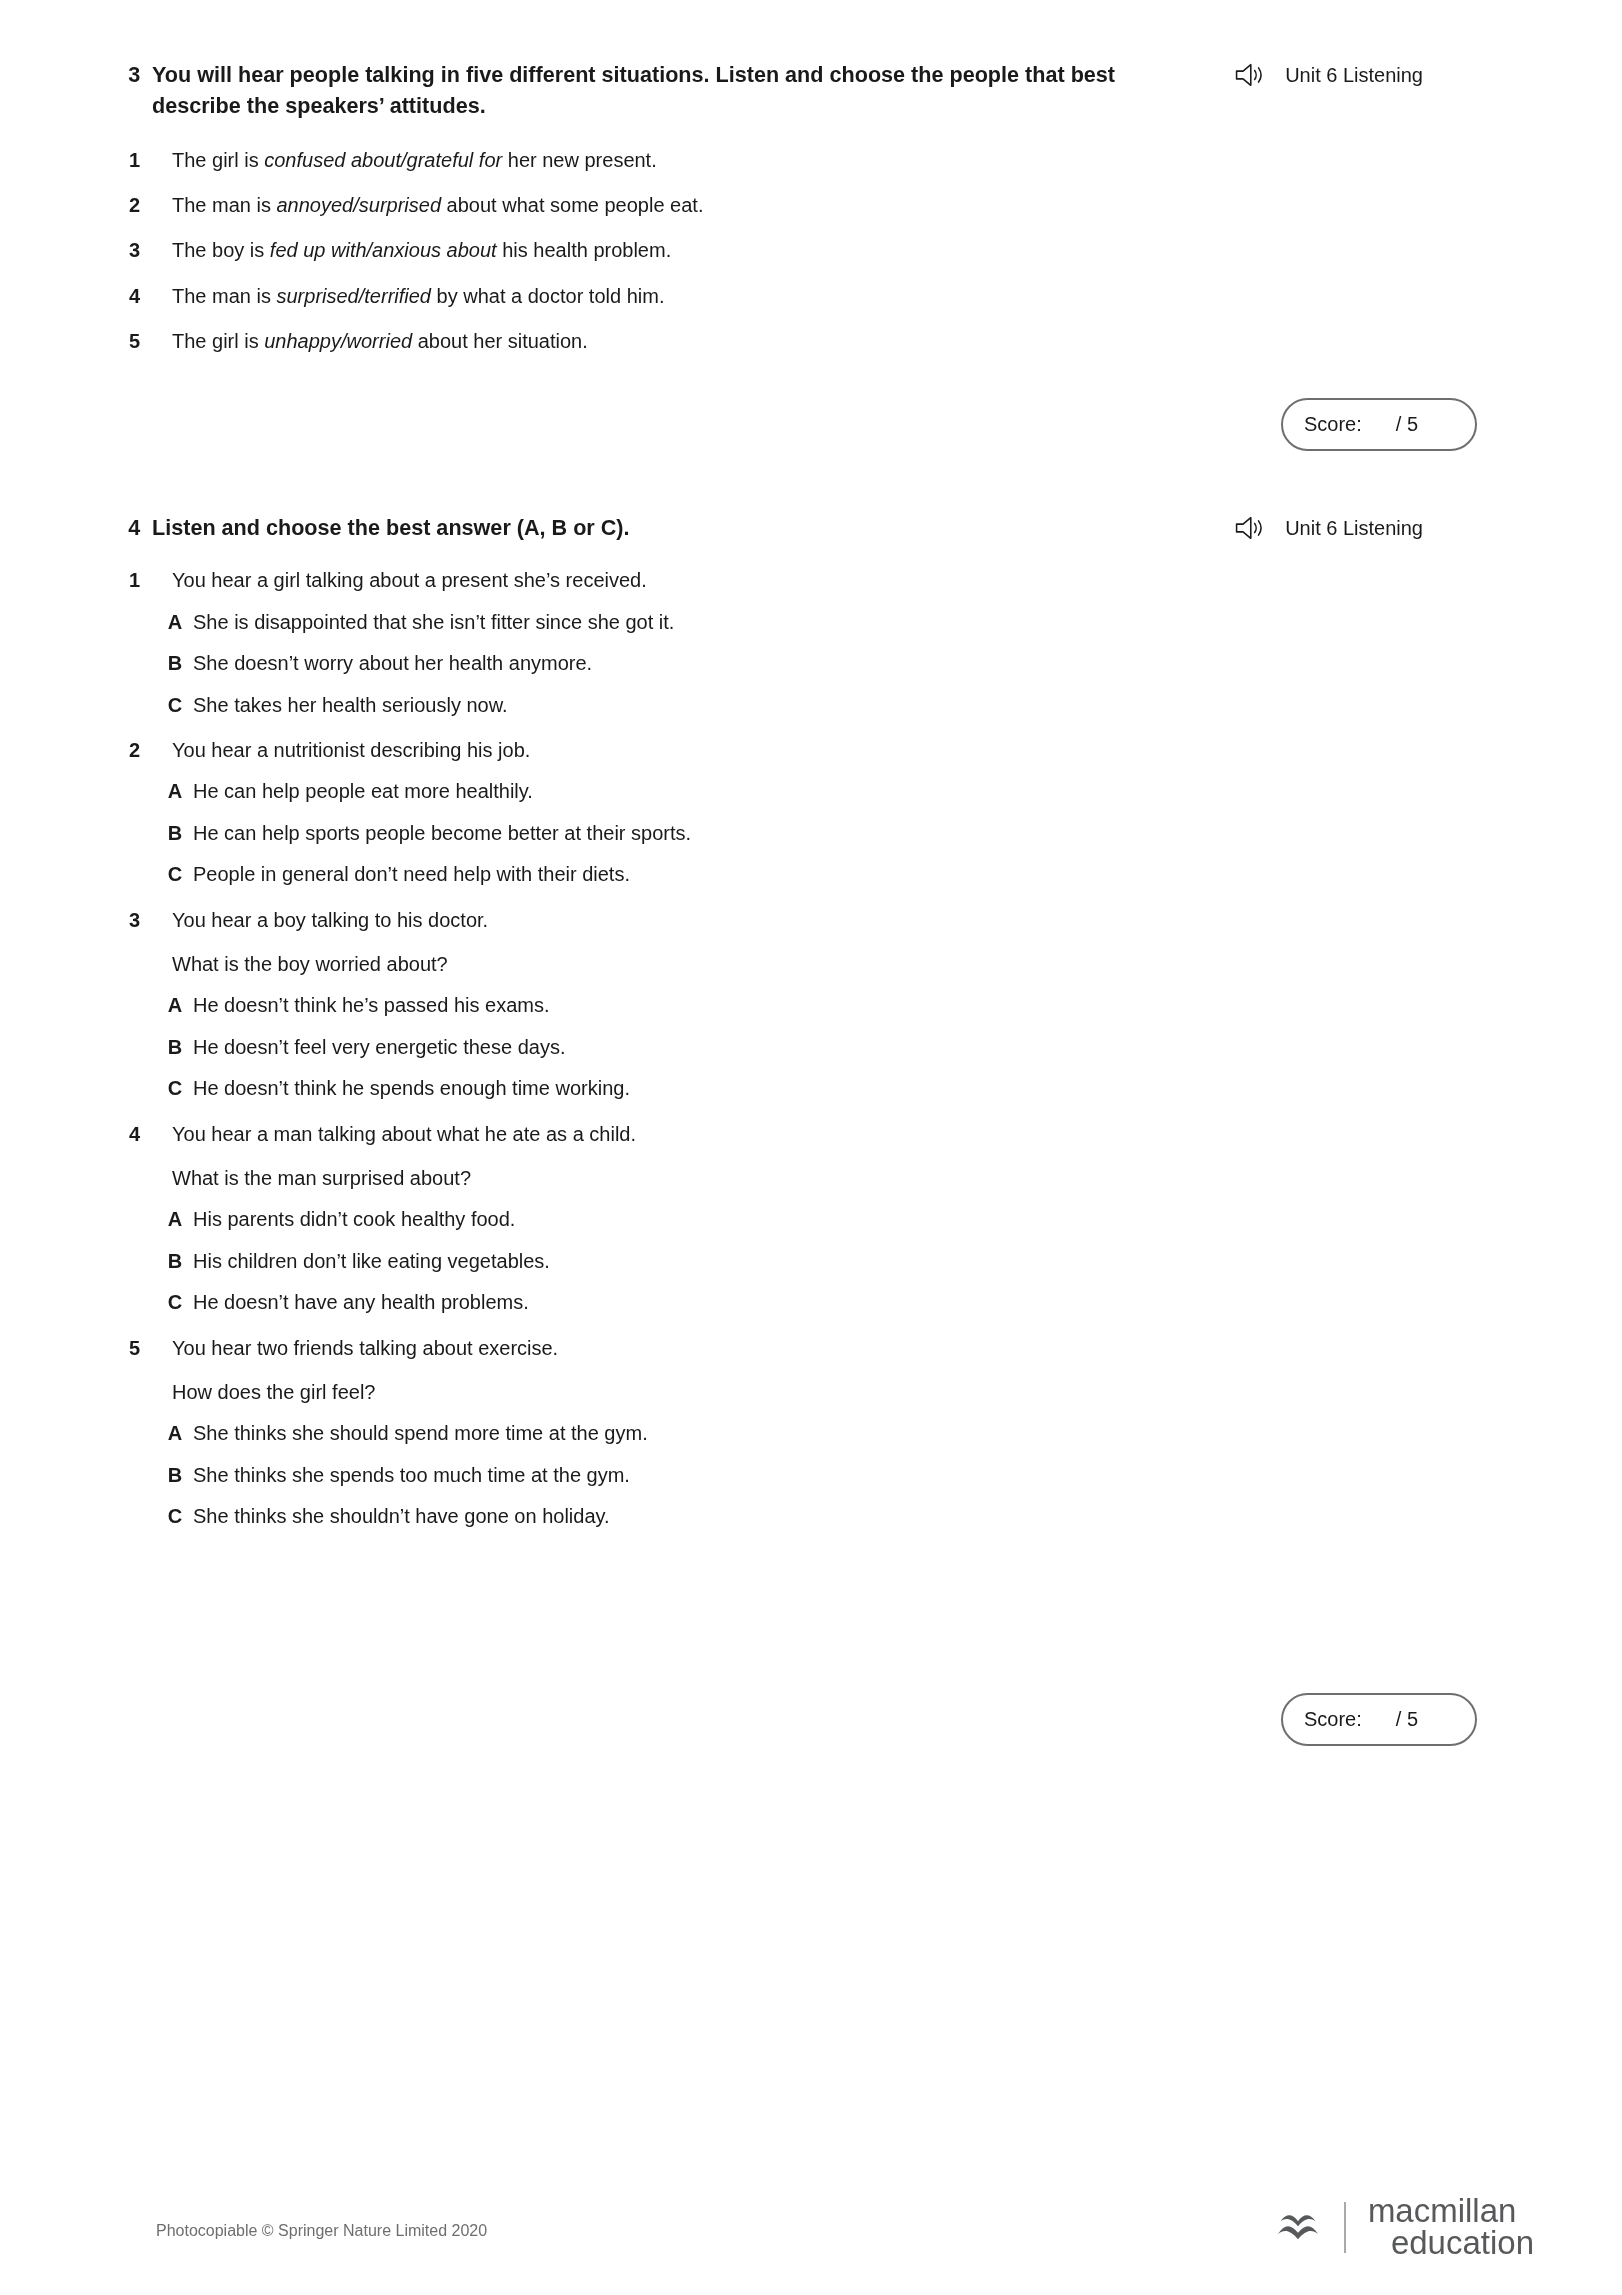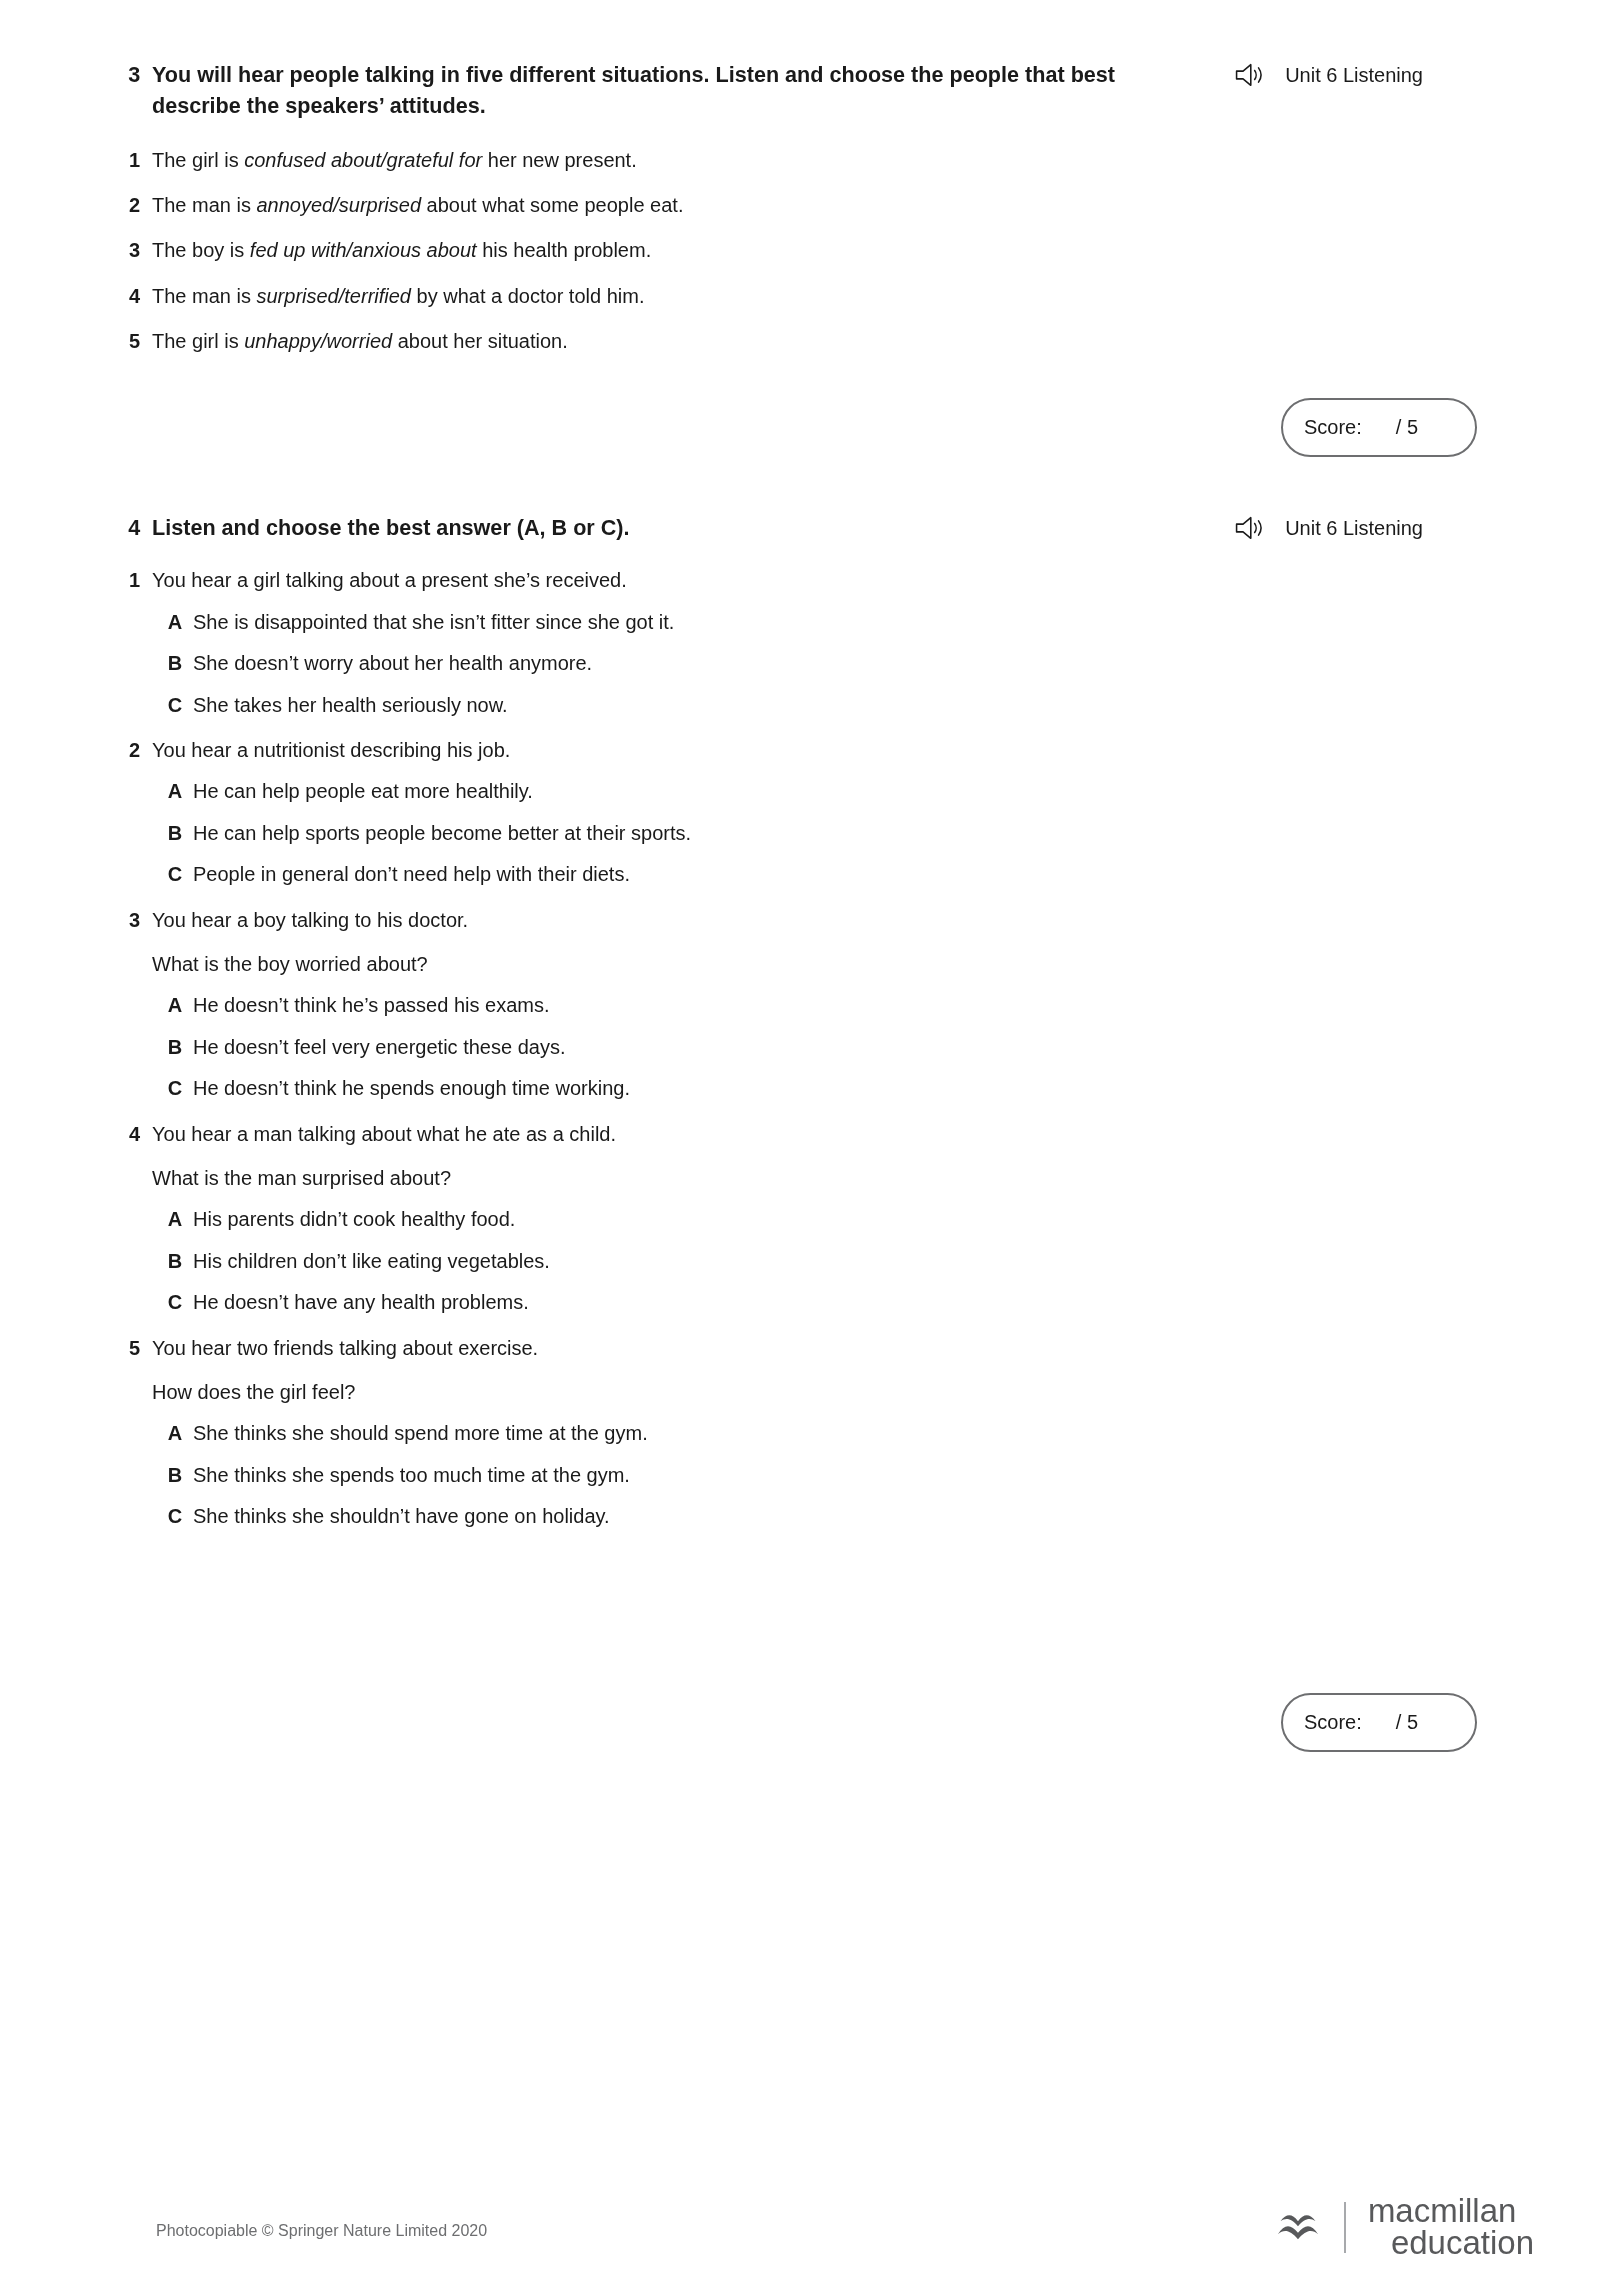--- a/index.html
+++ b/index.html
@@ -78,21 +78,21 @@
     margin-top: 14.4px;
   }
   .q-num {
     width: 41px;
     flex: 0 0 41px;
     text-align: right;
     font-weight: bold;
     padding-right: 11.8px;
     box-sizing: border-box;
   }
-  .q-text { flex: 1; }
+  .q-text { flex: 1; margin-left: 20px; }
   .q-text i { font-style: italic; }
 
   .stem-row {
     display: flex;
     align-items: flex-start;
     font-size: 20px;
     line-height: 31px;
     margin-top: 13px;
   }
   .stem-indent {
@@ -114,21 +114,21 @@
     text-align: left;
     padding-left: 15.7px;
     box-sizing: border-box;
   }
   .opt-text { flex: 1; }
 
   
   .score-box {
     position: absolute;
     width: 196px;
-    height: 59px;
+    height: 53px;
     border: 2px solid #6d6e70;
     border-radius: 29.4px;
     display: flex;
     align-items: center;
     box-sizing: border-box;
     background: #fff;
   }
   .score-label {
     font-size: 20px;
     padding-left: 21px;

